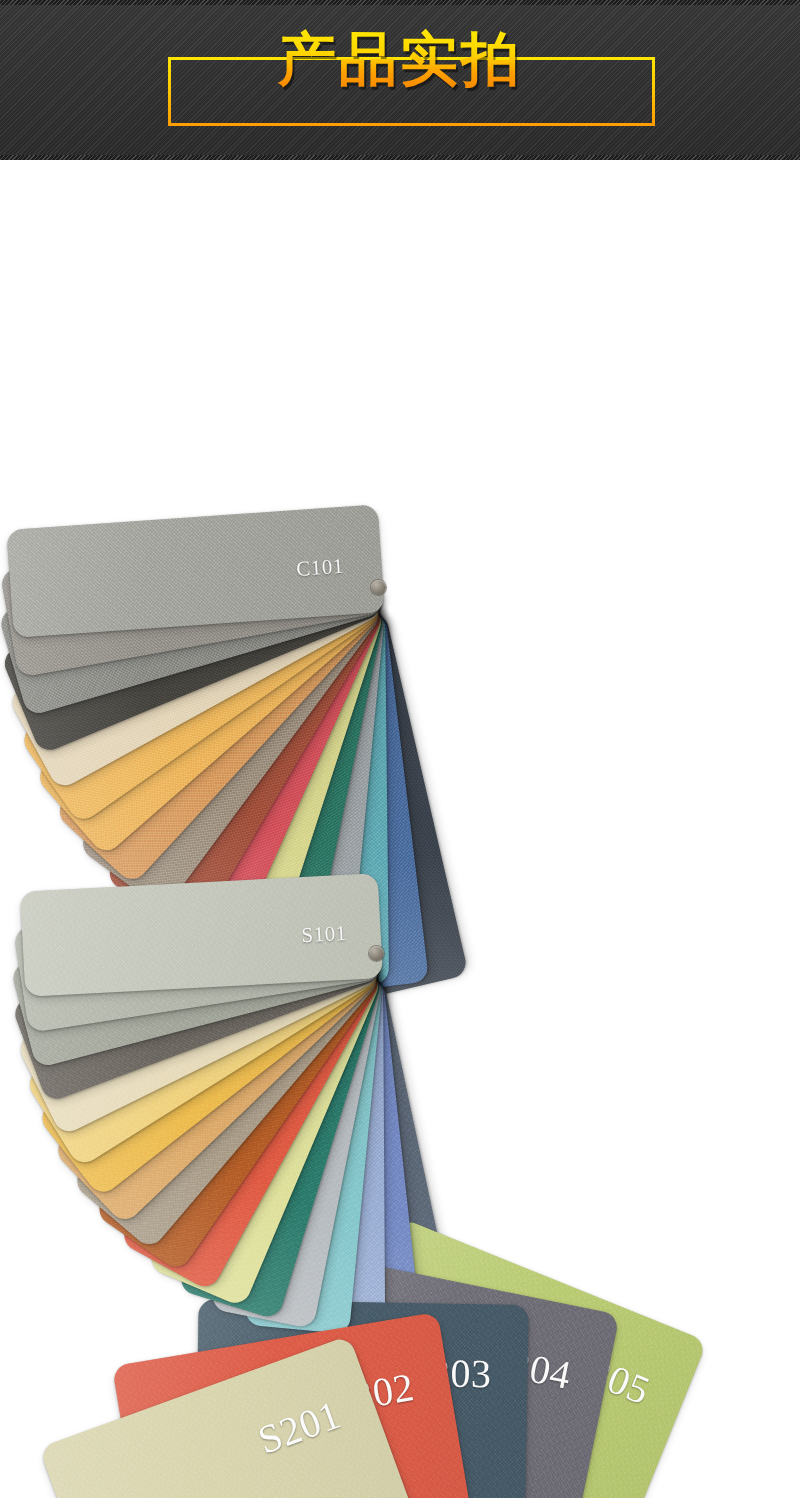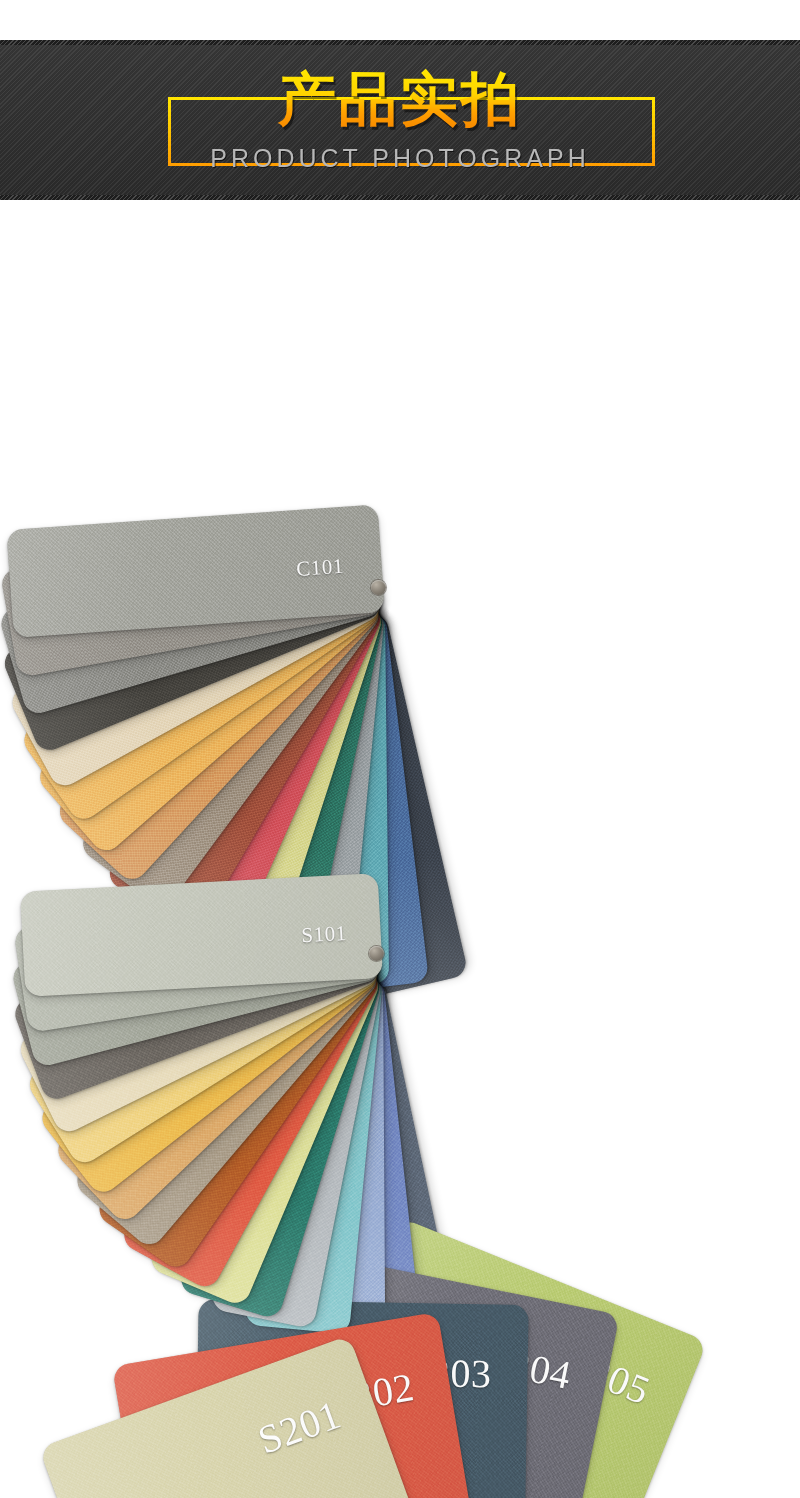--- a/index.html
+++ b/index.html
@@ -10,21 +10,20 @@
 
   
   #banner{
     position:absolute;left:0;top:0;width:800px;height:160px;
     background:
       repeating-linear-gradient(135deg,
         rgba(255,255,255,.045) 0px, rgba(255,255,255,.045) 1px,
         rgba(0,0,0,.10) 1px, rgba(0,0,0,.10) 3px),
       linear-gradient(180deg,#3b3b3b 0%, #343434 50%, #2e2e2e 100%);
     overflow:hidden;
-    margin-top:40px;
   }
   #banner:before,#banner:after{
     content:"";position:absolute;left:0;width:800px;height:5px;
     background:repeating-linear-gradient(135deg,#4a4a4a 0 1px,#1d1d1d 1px 3px);
   }
   #banner:before{top:0;}
   #banner:after{bottom:0;}
 
   #banner-frame{
     position:absolute;left:168px;top:57px;width:487px;height:69px;
@@ -137,21 +136,20 @@
     background:radial-gradient(circle at 34% 30%, #b9b2a6 0%, #8d867b 45%, #5e584f 100%);
     box-shadow:0 0 0 1px rgba(90,84,75,.6), inset 0 1px 1px rgba(255,255,255,.35);
   }
 </style>
 </head>
 <body>
 
 <div id="banner">
   <div id="banner-frame"></div>
   <div id="banner-title">产品实拍</div>
-  <div id="banner-subtitle">PRODUCT PHOTOGRAPH</div>
 </div>
 
 <div class="fan" id="fan-c">
     <div class="card grain" style="width: 372px; height: 108px; left: 385px; top: 452px; background: rgb(163, 164, 157); transform: translate(-100%, -100%) rotate(-4deg); z-index: 27;">
       <span class="lbl" style="right: 38px; bottom: 38px;">C101</span>
     </div>
     <div class="card grain" style="width: 372px; height: 108px; left: 385px; top: 452px; background: rgb(149, 145, 138); transform: translate(-100%, -100%) rotate(-10.1875deg); z-index: 26;">
       <span class="lbl" style="right: 38px; bottom: 38px;">C102</span>
     </div>
     <div class="card grain" style="width: 372px; height: 108px; left: 385px; top: 452px; background: rgb(138, 138, 133); transform: translate(-100%, -100%) rotate(-16.375deg); z-index: 25;">

